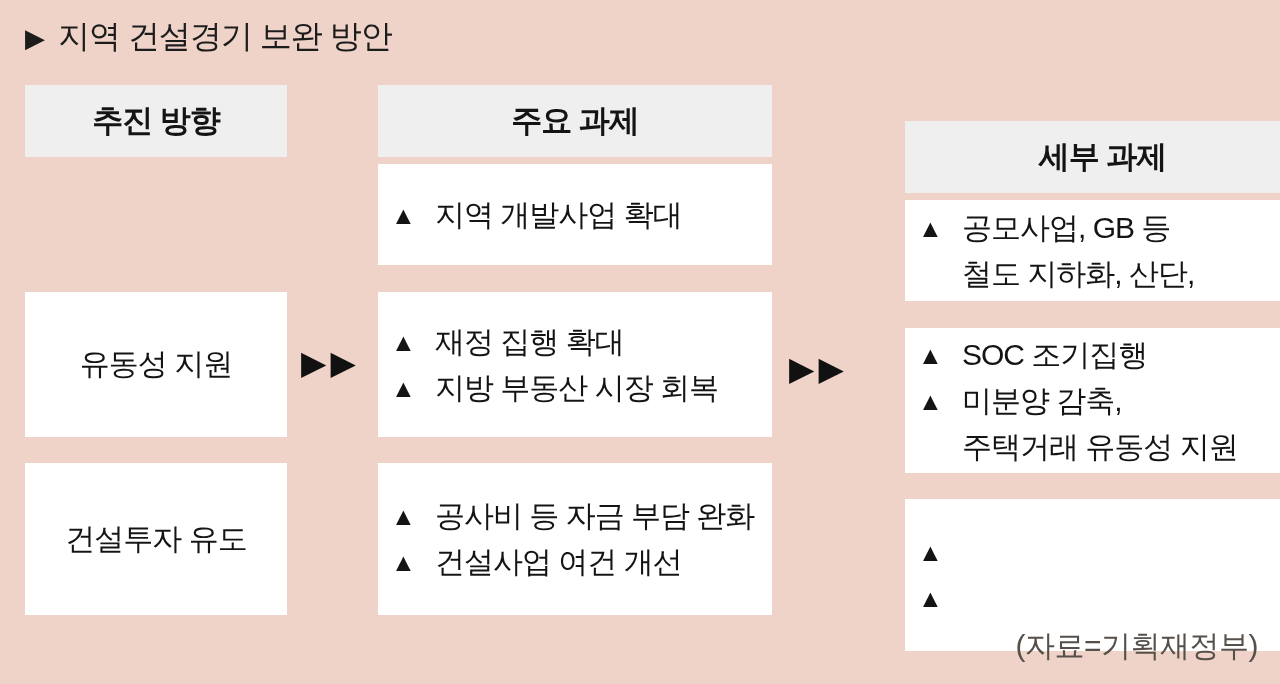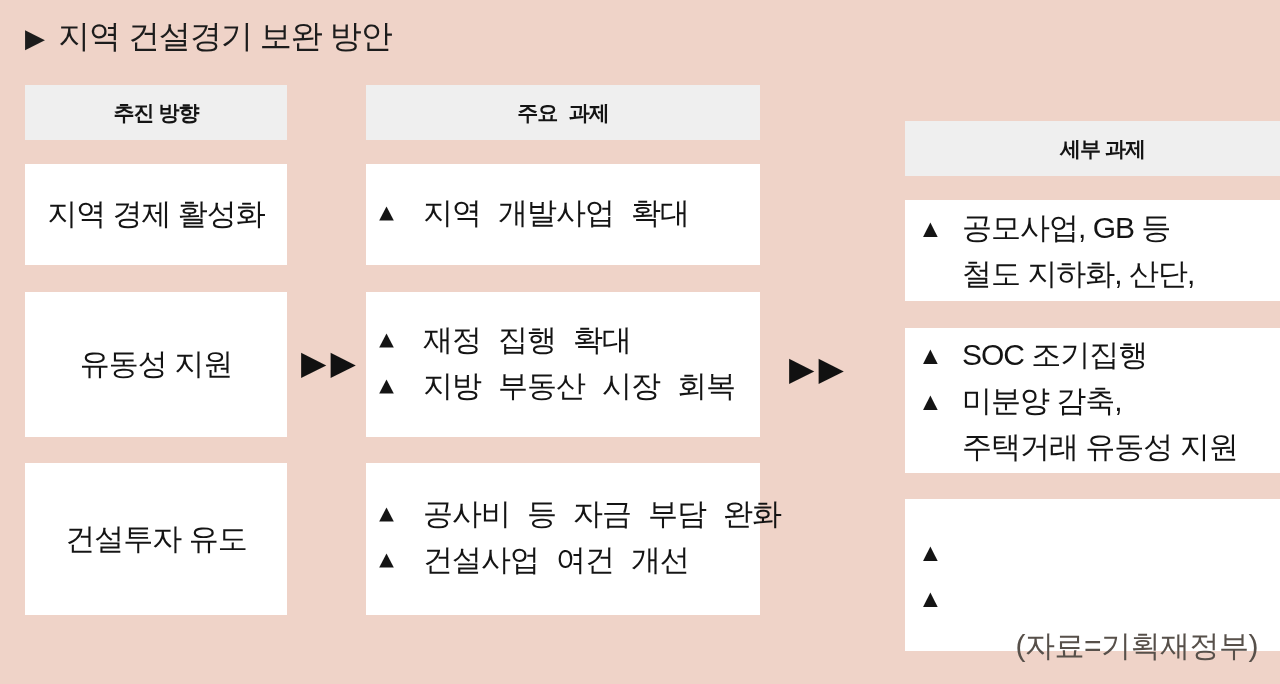--- a/index.html
+++ b/index.html
@@ -32,33 +32,33 @@
   }
   .title-marker {
     font-size: 26px;
     line-height: 1;
     transform: translateY(1px);
   }
   
   .hdr {
     position: absolute;
     top: 85px;
-    height: 55px;
+    height: 72px;
     background: var(--header-bg, #efefef);
     display: flex;
     align-items: center;
     justify-content: center;
-    font-size: 21px;
+    font-size: 31px;
     font-weight: 700;
     letter-spacing: -1px;
     white-space: nowrap;
   }
   
   .col1 { left: 25px;  width: 262px; }
-  .col2 { left: 366px; width: 394px; font-family: Liberation Mono, monospace; }
+  .col2 { left: 378px; width: 394px; }
   .col3 { left: 905px; width: 395px; margin-top: 36px; }
   
   .row1 { top: 164px; height: 101px; }
   .row2 { top: 292px; height: 145px; }
   .row3 { top: 463px; height: 152px; }
   
   .box {
     position: absolute;
     background: var(--box-bg, #ffffff);
     box-sizing: border-box;
@@ -122,21 +122,20 @@
 
   <div class="title">
     <span class="title-marker">▶</span>
     <span class="title-text">지역 건설경기 보완 방안</span>
   </div>
 
   <div class="hdr col1">추진 방향</div>
   <div class="hdr col2">주요 과제</div>
   <div class="hdr col3">세부 과제</div>
 
-  <div class="box center col1 row1">지역 경제 활성화</div>
   <div class="box tasks col2 row1">
       <div class="task">
         <span class="task-marker">▲</span>
         <div class="task-lines">
           <div>지역 개발사업 확대</div>
         </div>
       </div>
     </div>
   <div class="box tasks col3 row1">
       <div class="task">

